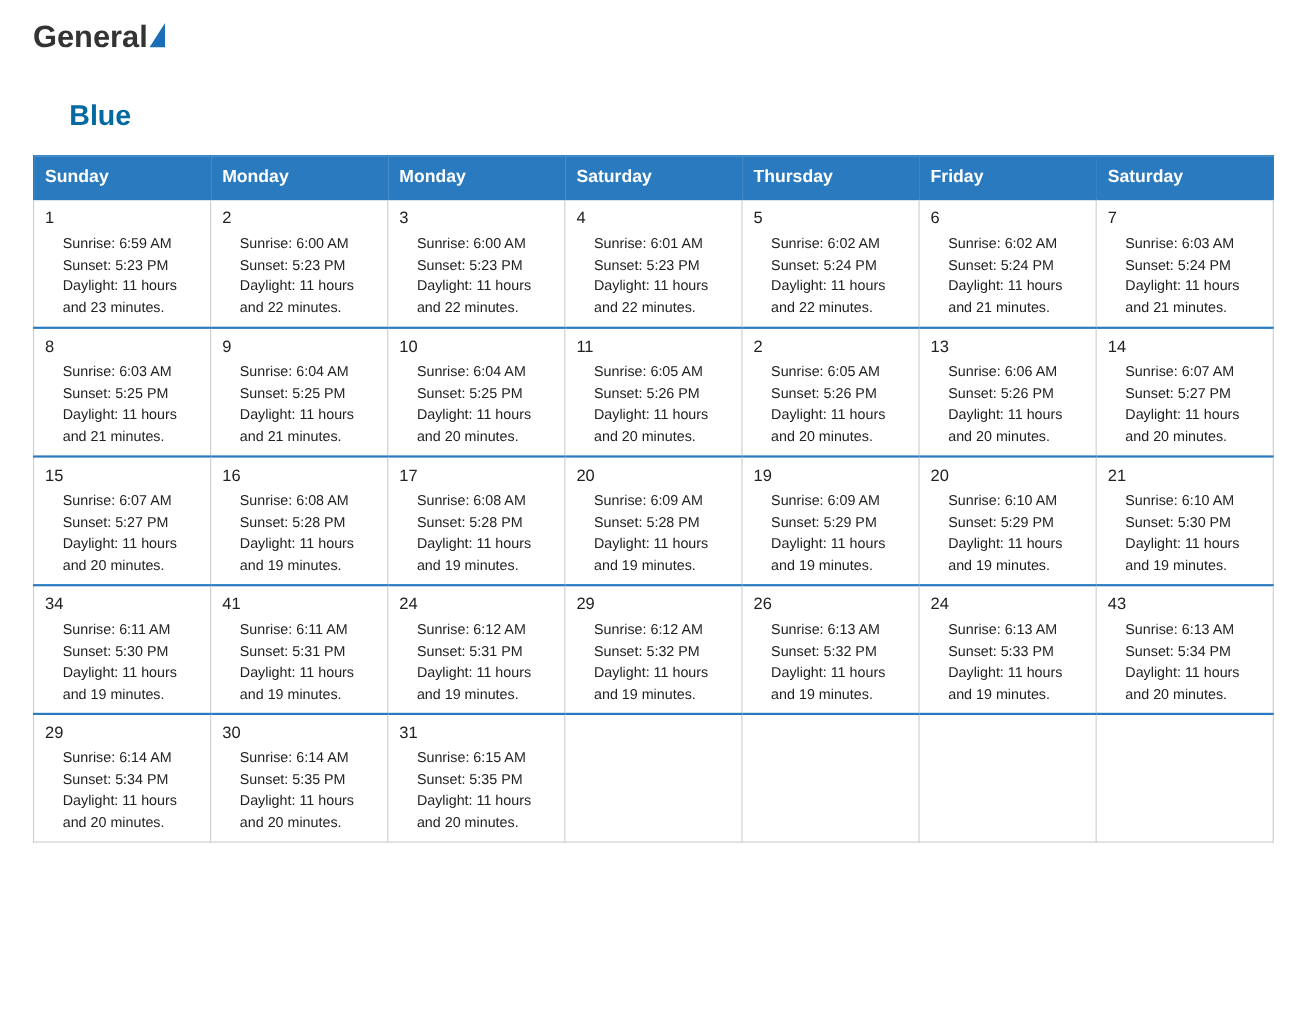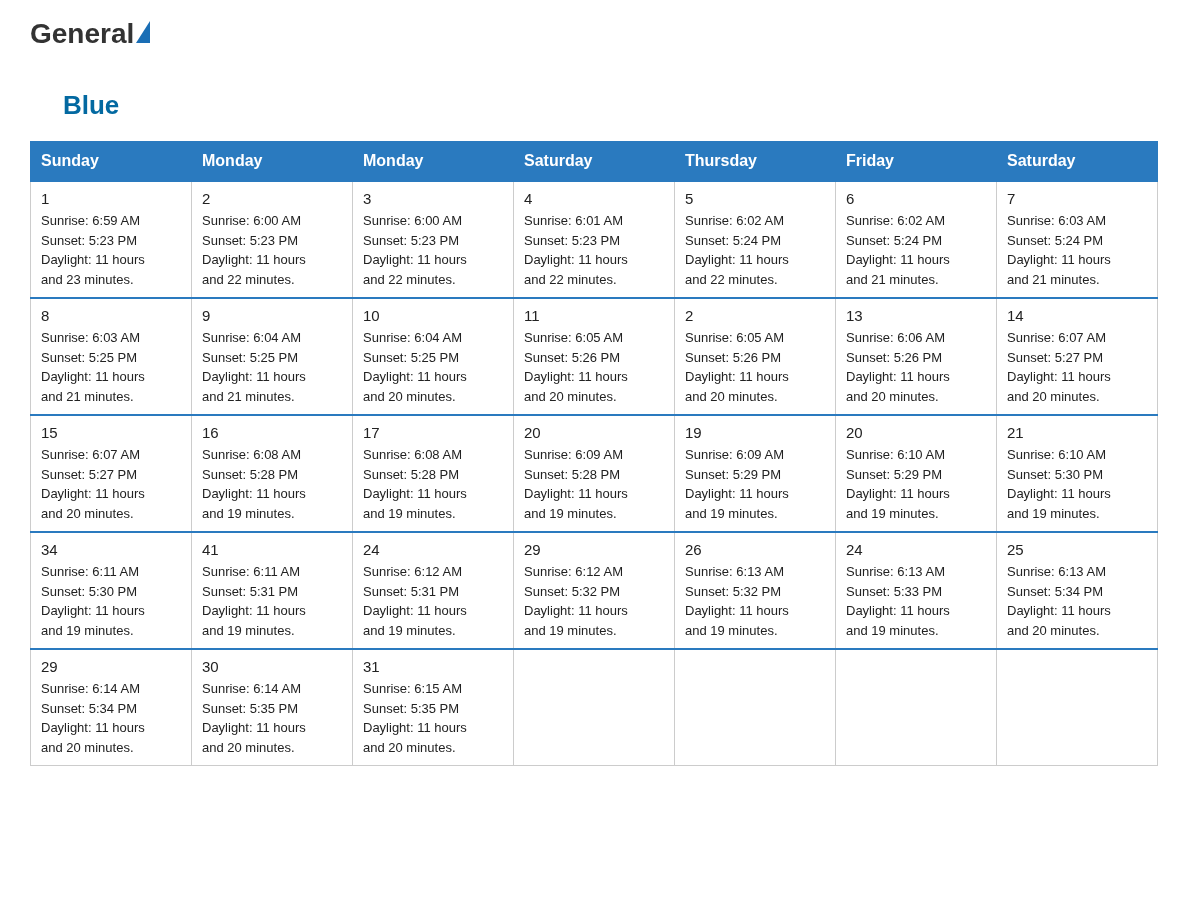--- a/index.html
+++ b/index.html
@@ -95,20 +95,21 @@
     .day-num {
       font-size: 15px;
       font-weight: normal;
       margin-bottom: 4px;
       display: block;
     }
     .day-info {
       font-size: 13px;
       line-height: 1.5;
       color: #222;
+      margin-left: 16px;
     }
     .empty-cell {
       border-top: 2px solid #2a7abf;
       background: #fff;
     }
   </style>
 </head>
 <body>
 
 <div class="header">
@@ -247,21 +248,21 @@
         </td>
         <td>
           <span class="day-num">26</span>
           <div class="day-info">Sunrise: 6:13 AM<br>Sunset: 5:32 PM<br>Daylight: 11 hours<br>and 19 minutes.</div>
         </td>
         <td>
           <span class="day-num">24</span>
           <div class="day-info">Sunrise: 6:13 AM<br>Sunset: 5:33 PM<br>Daylight: 11 hours<br>and 19 minutes.</div>
         </td>
         <td>
-          <span class="day-num">25</span>
+          <span class="day-num">43</span>
           <div class="day-info">Sunrise: 6:13 AM<br>Sunset: 5:34 PM<br>Daylight: 11 hours<br>and 20 minutes.</div>
         </td>
       </tr>
       <tr>
         <td>
           <span class="day-num">29</span>
           <div class="day-info">Sunrise: 6:14 AM<br>Sunset: 5:34 PM<br>Daylight: 11 hours<br>and 20 minutes.</div>
         </td>
         <td>
           <span class="day-num">30</span>

